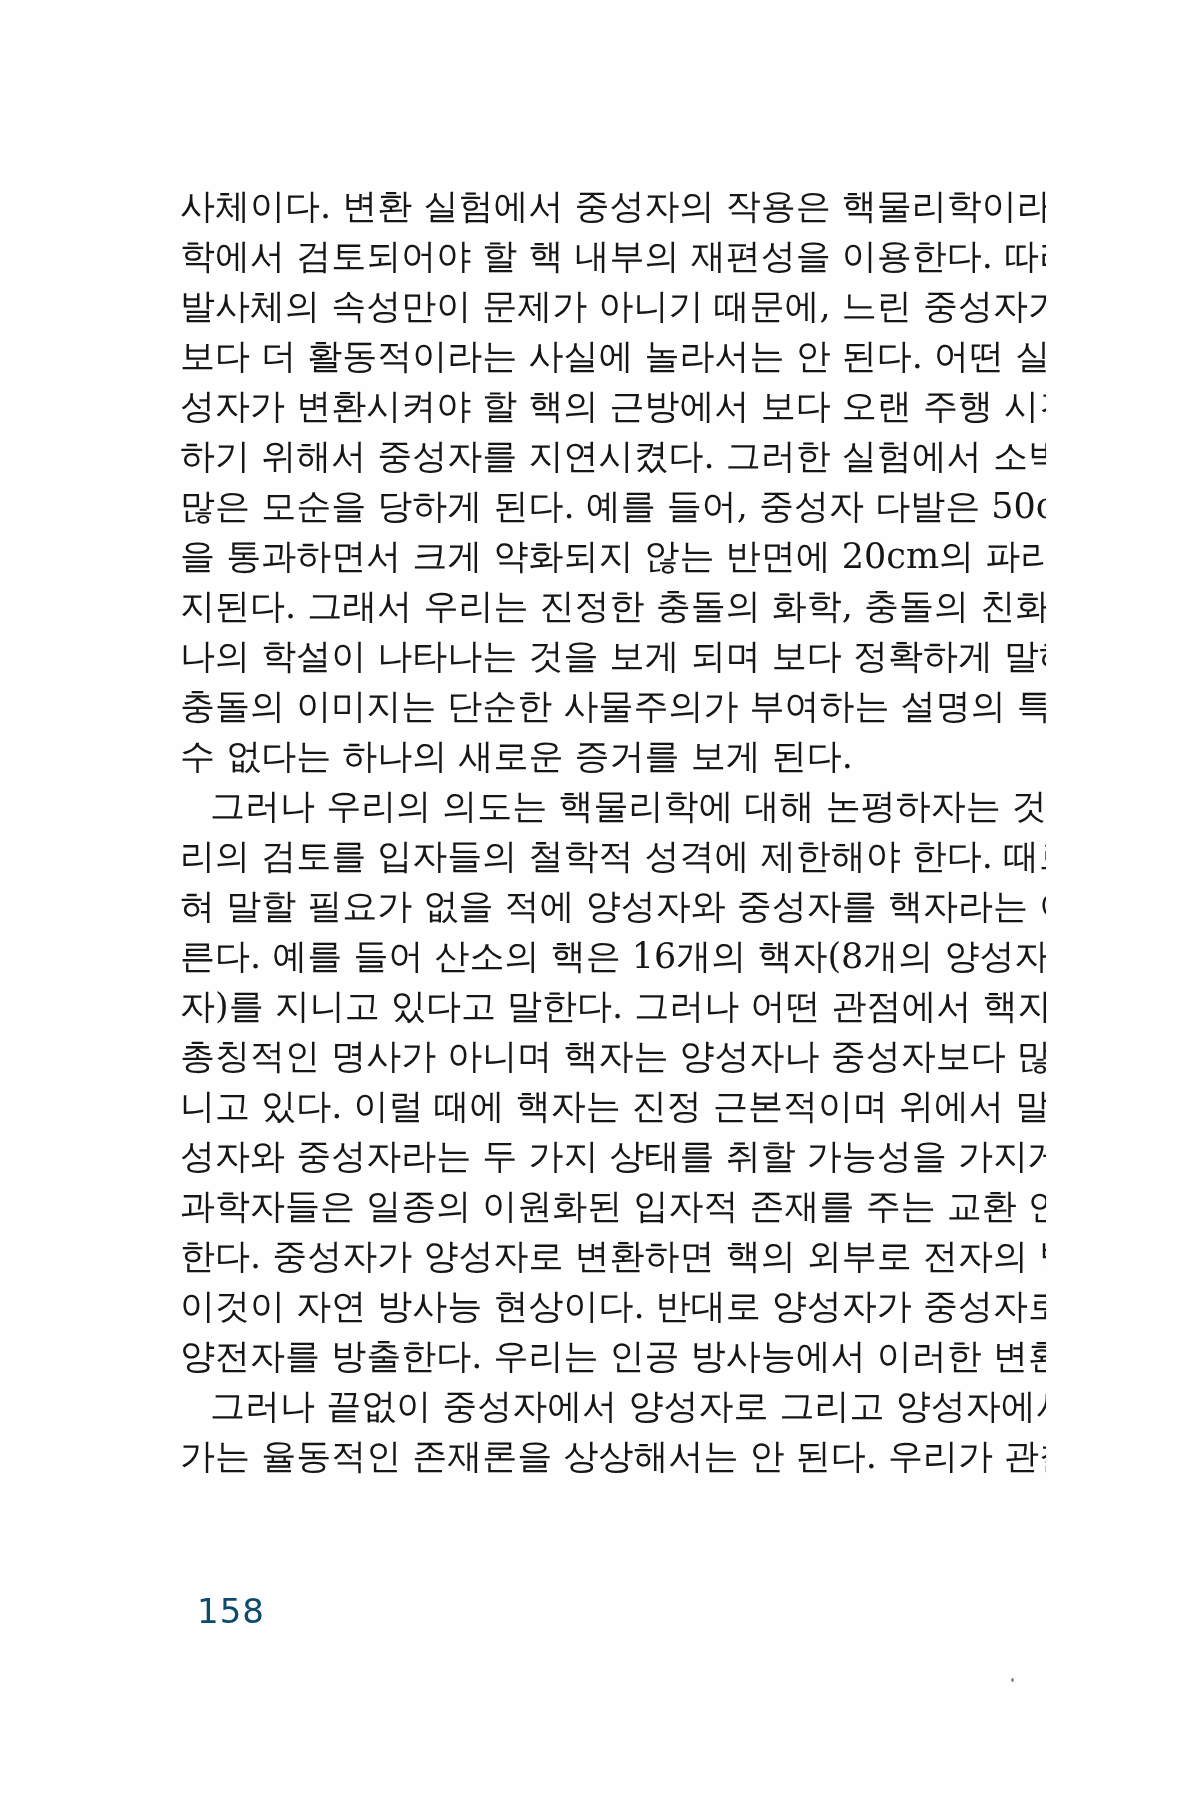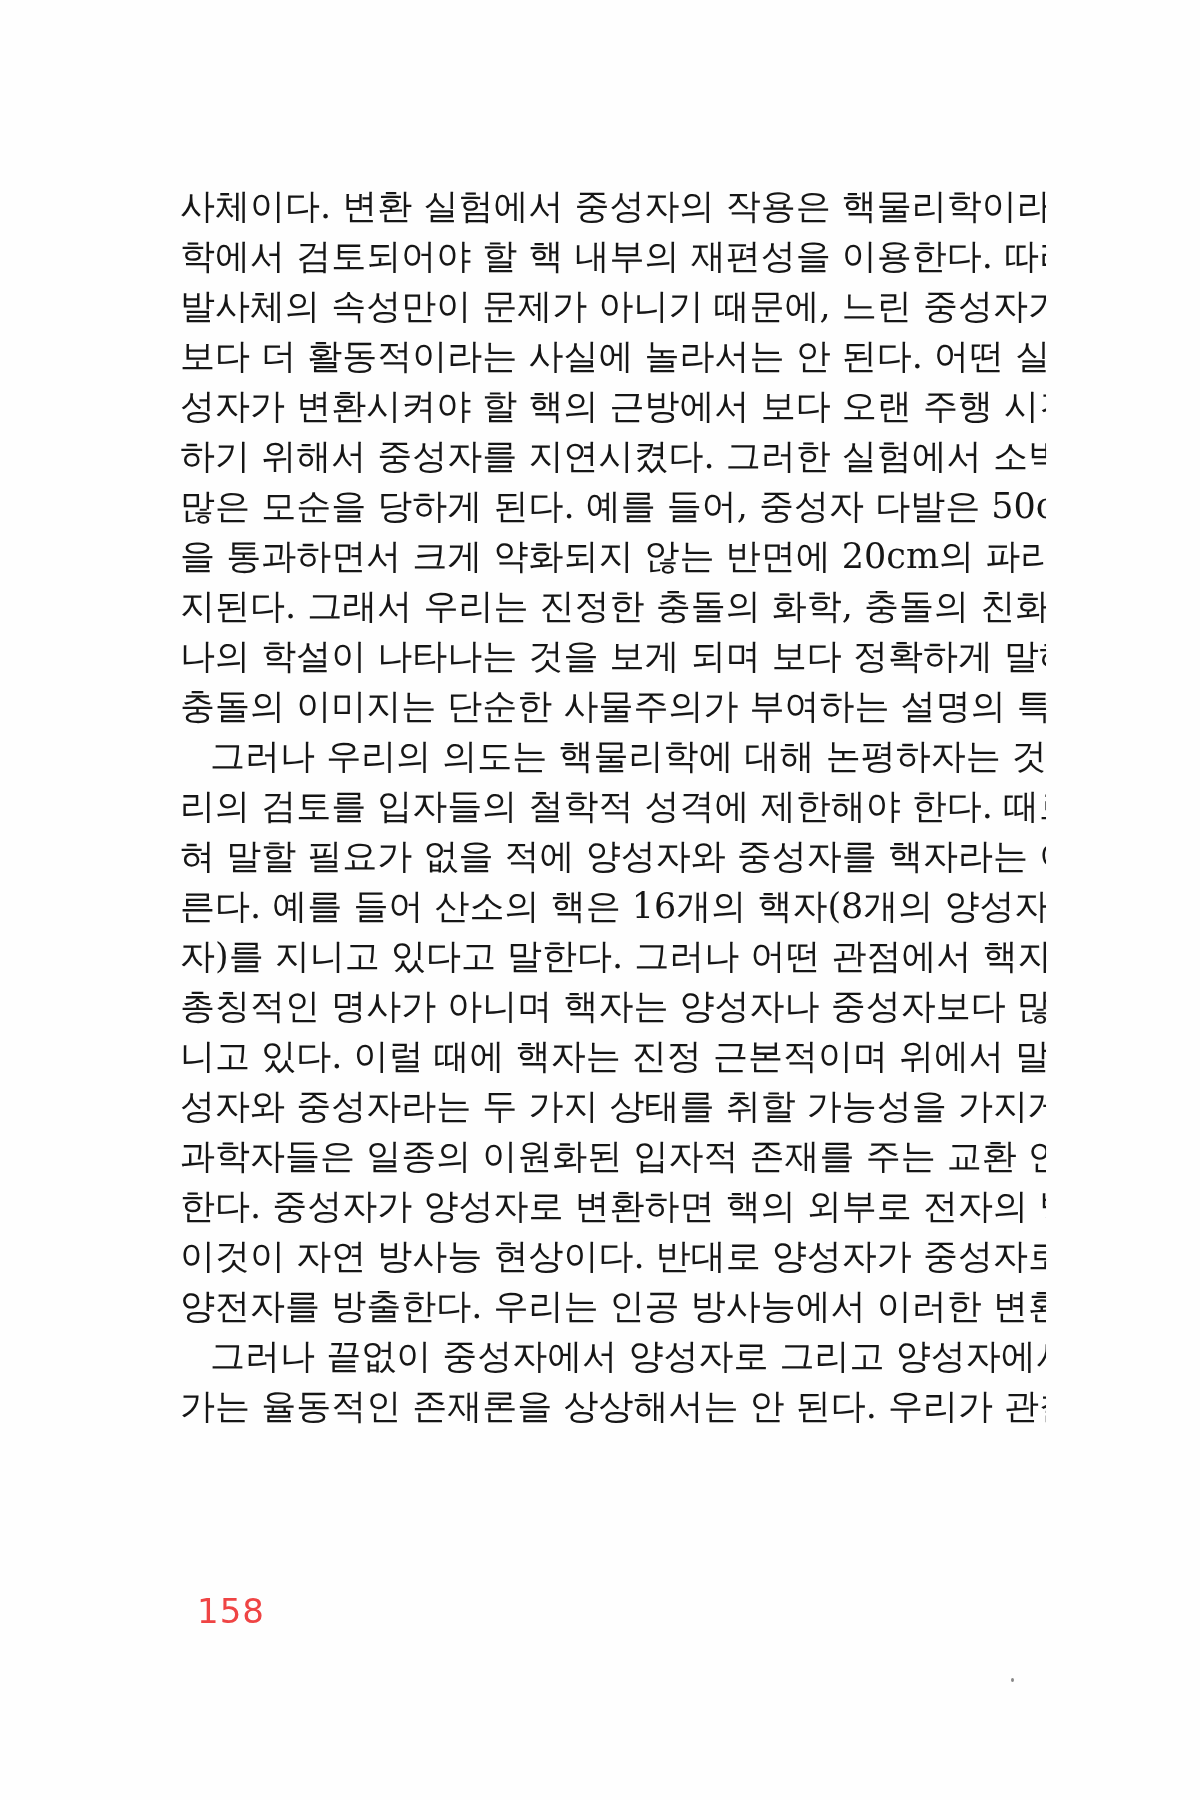--- a/index.html
+++ b/index.html
@@ -48,21 +48,21 @@
   .line.indent {
     text-indent: 30px;
   }
   .page-number {
     position: absolute;
     left: 197px;
     top: 1591px;
     font-family: "DejaVu Sans", "Liberation Sans", sans-serif;
     font-size: 34px;
     line-height: 40px;
-    color: #ef4444;
+    color: #0c4a6e;
     letter-spacing: 1px;
   }
   .scan-speck {
     position: absolute;
     left: 1011px;
     top: 1678px;
     width: 3px;
     height: 4px;
     background: #555;
     border-radius: 50%;
@@ -81,20 +81,21 @@
       <div class="line">학에서 검토되어야 할 핵 내부의 재편성을 이용한다. 따라서 단순하게</div>
       <div class="line">발사체의 속성만이 문제가 아니기 때문에, 느린 중성자가 빠른 중성자</div>
       <div class="line">보다 더 활동적이라는 사실에 놀라서는 안 된다. 어떤 실험에서는 중</div>
       <div class="line">성자가 변환시켜야 할 핵의 근방에서 보다 오랜 주행 시간을 갖도록</div>
       <div class="line">하기 위해서 중성자를 지연시켰다. 그러한 실험에서 소박한 물질론은</div>
       <div class="line">많은 모순을 당하게 된다. 예를 들어, 중성자 다발은 50cm 두께의 납판</div>
       <div class="line">을 통과하면서 크게 약화되지 않는 반면에 20cm의 파라핀층에서는 정</div>
       <div class="line">지된다. 그래서 우리는 진정한 충돌의 화학, 충돌의 친화력에 관한 하</div>
       <div class="line">나의 학설이 나타나는 것을 보게 되며 보다 정확하게 말해, 여기에서</div>
       <div class="line">충돌의 이미지는 단순한 사물주의가 부여하는 설명의 특권을 간직할</div>
+      <div class="line end">수 없다는 하나의 새로운 증거를 보게 된다.</div>
     </div>
 
     <div class="para">
       <div class="line indent">그러나 우리의 의도는 핵물리학에 대해 논평하자는 것이 아니다. 우</div>
       <div class="line">리의 검토를 입자들의 철학적 성격에 제한해야 한다. 때로 명확히 밝</div>
       <div class="line">혀 말할 필요가 없을 적에 양성자와 중성자를 핵자라는 이름으로 부</div>
       <div class="line">른다. 예를 들어 산소의 핵은 16개의 핵자(8개의 양성자와 8개의 중성</div>
       <div class="line">자)를 지니고 있다고 말한다. 그러나 어떤 관점에서 핵자는 단순하게</div>
       <div class="line">총칭적인 명사가 아니며 핵자는 양성자나 중성자보다 많은 내포를 지</div>
       <div class="line">니고 있다. 이럴 때에 핵자는 진정 근본적이며 위에서 말한 것처럼 양</div>

